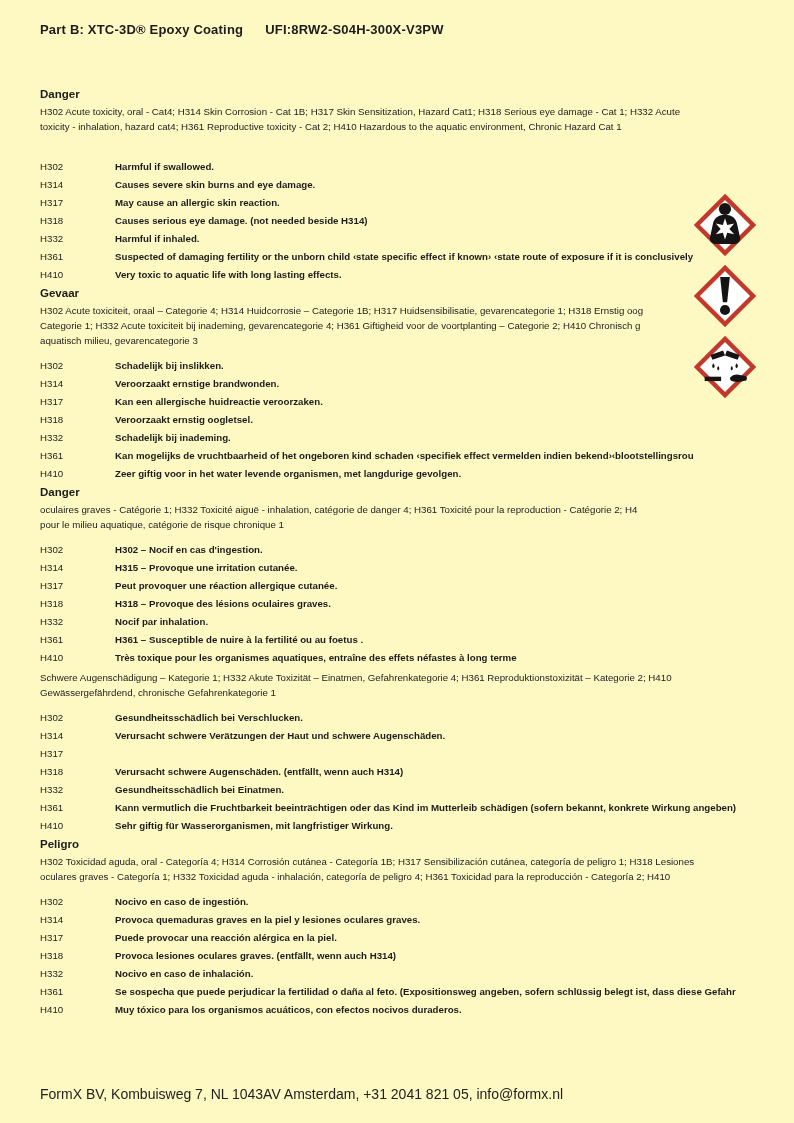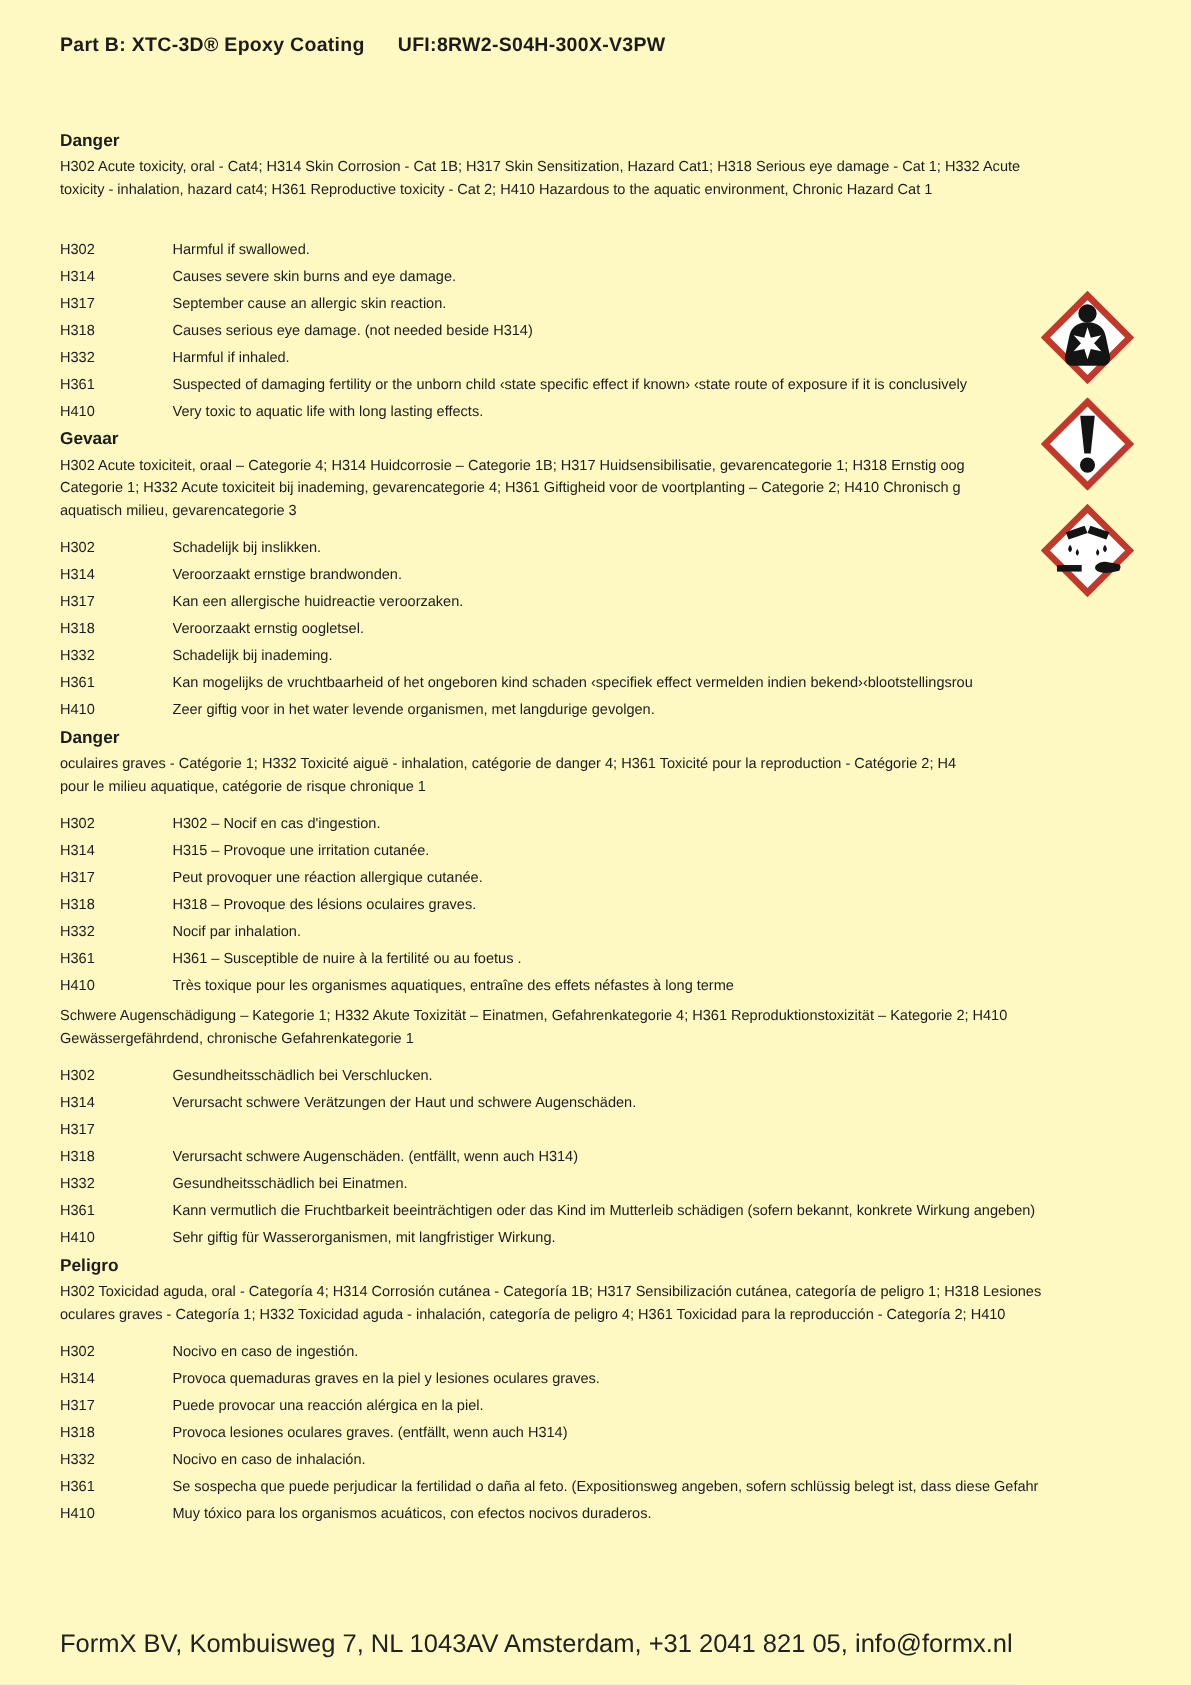--- a/index.html
+++ b/index.html
@@ -10,24 +10,24 @@
   }
   .title { position:absolute; left:40px; top:22px; font-size:13px; font-weight:bold; letter-spacing:.2px; white-space:nowrap; }
   .title .ufi { margin-left:22px; }
   .content { position:absolute; left:40px; top:88px; width:726px; }
   .lang-section { margin:0; }
   .heading { font-size:11.5px; font-weight:bold; line-height:13px; margin-bottom:3px; }
   .para-line { height:15px; line-height:15px; font-size:9.7px; white-space:nowrap; overflow:hidden; }
   .rows { margin-top:12px; }
   .hrow { display:flex; height:18px; line-height:12px; font-size:9.7px; }
   .hcode { width:75px; flex:0 0 75px; }
-  .htext { white-space:nowrap; overflow:hidden; flex:1 1 auto; }
+  .htext { white-space:nowrap; overflow:hidden; flex:1 1 auto;font-weight:bold; }
   .pictos { position:absolute; left:694px; top:194px; display:flex; flex-direction:column; gap:9px; }
   .picto { width:62px; height:62px; }
-  .footer { position:absolute; left:40px; top:1086px; font-size:17px; color:#222; white-space:nowrap; }
+  .footer { position:absolute; left:40px; top:1086px; font-size:14px; color:#222; white-space:nowrap; }
 </style>
 </head>
 <body>
 
 <div class="page" style="color: rgb(28, 28, 28);">
 
   <div class="title">
     <span>Part B: XTC-3D® Epoxy Coating</span><span class="ufi">UFI:8RW2-S04H-300X-V3PW</span>
   </div>
 
@@ -44,21 +44,21 @@
           <div class="hrow">
             <span class="hcode">H302</span>
             <span class="htext">Harmful if swallowed.</span>
           </div>
           <div class="hrow">
             <span class="hcode">H314</span>
             <span class="htext">Causes severe skin burns and eye damage.</span>
           </div>
           <div class="hrow">
             <span class="hcode">H317</span>
-            <span class="htext">September cause an allergic skin reaction.</span>
+            <span class="htext">May cause an allergic skin reaction.</span>
           </div>
           <div class="hrow">
             <span class="hcode">H318</span>
             <span class="htext">Causes serious eye damage. (not needed beside H314)</span>
           </div>
           <div class="hrow">
             <span class="hcode">H332</span>
             <span class="htext">Harmful if inhaled.</span>
           </div>
           <div class="hrow">

